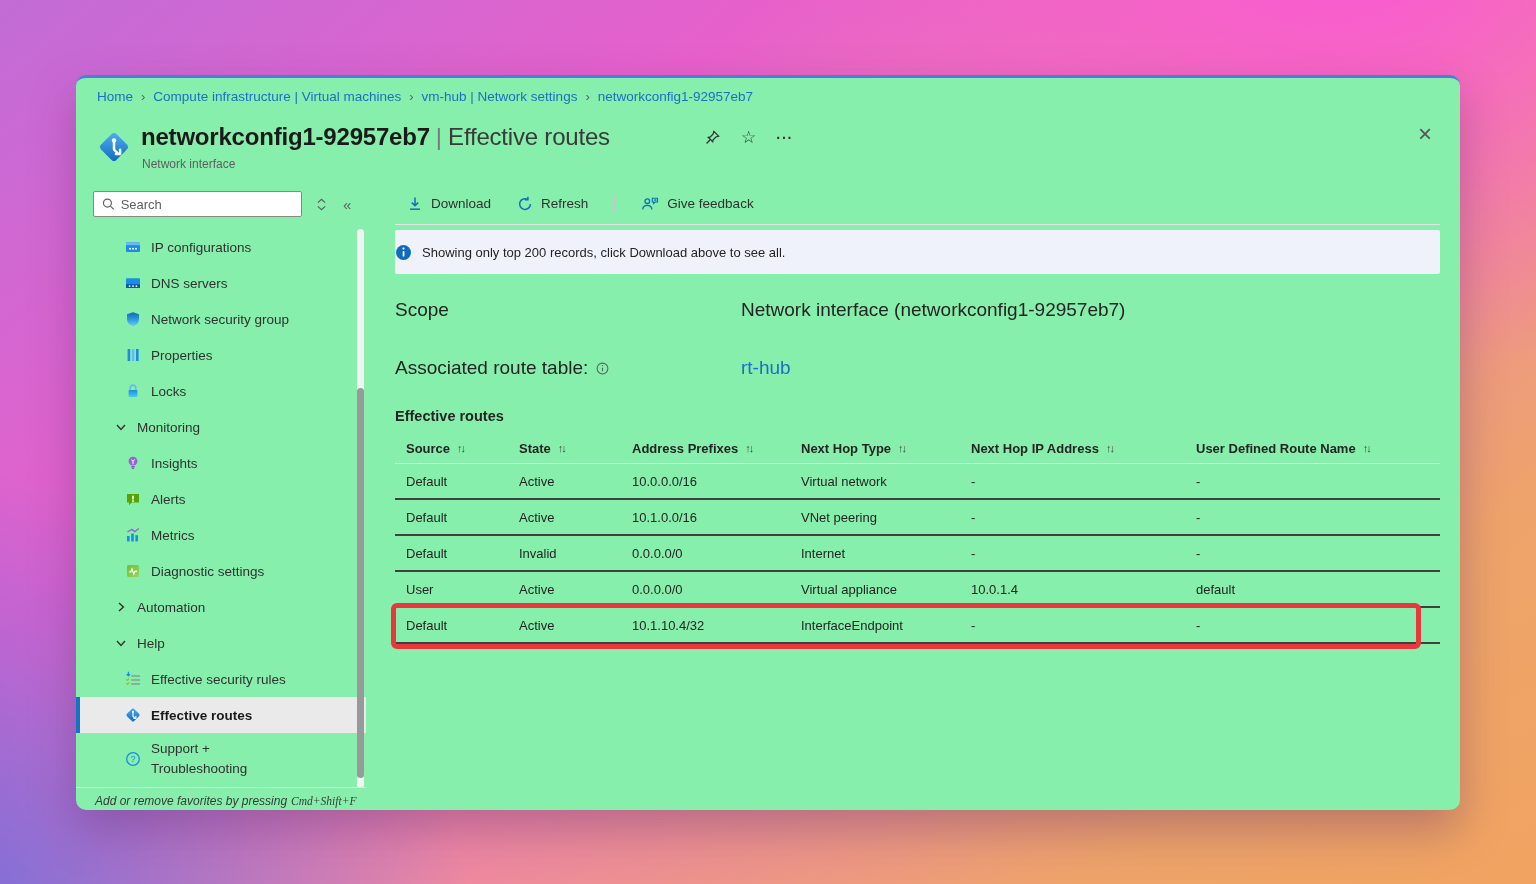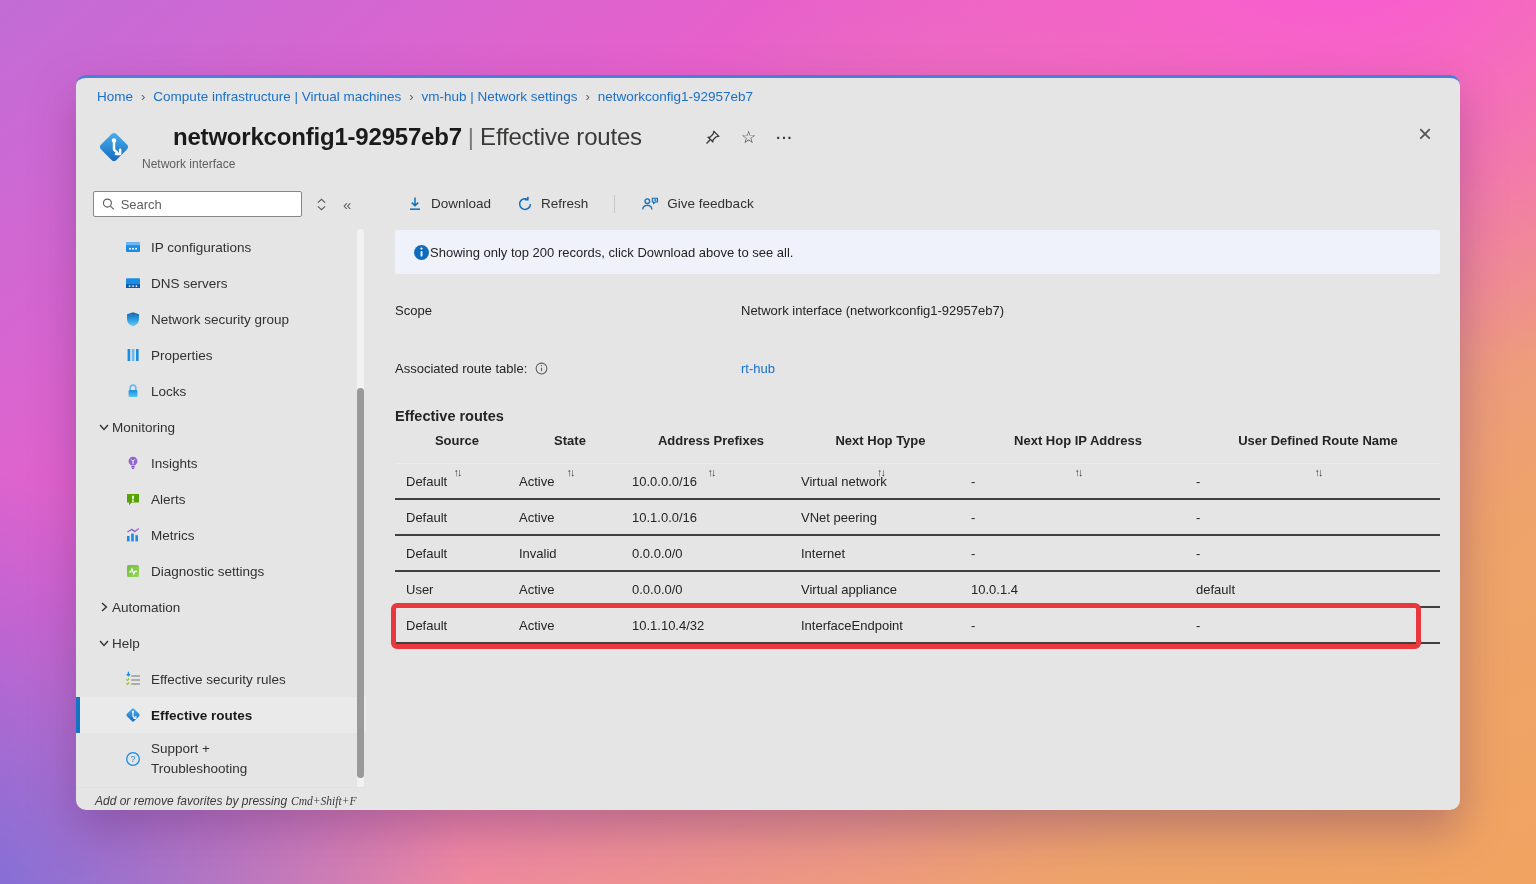--- a/index.html
+++ b/index.html
@@ -8,80 +8,80 @@
     font-family: "Liberation Sans", "DejaVu Sans", sans-serif;
     color: #323130;
     background:
       radial-gradient(900px 700px at 88% -6%, rgba(250,86,212,.95) 0%, rgba(250,86,212,0) 62%),
       radial-gradient(1000px 820px at -8% 108%, rgba(94,111,224,.95) 0%, rgba(94,111,224,0) 60%),
       radial-gradient(1150px 900px at 106% 106%, rgba(242,163,95,.98) 0%, rgba(242,163,95,0) 66%),
       linear-gradient(140deg, #c26cd6 0%, #e760cb 30%, #ee86a5 56%, #eda36f 82%, #eba76c 100%);
   }
   .window {
     position: absolute; left: 76px; top: 75px; width: 1384px; height: 735px;
-    background: #e5e5e5; border-radius: 10px; border-top: 3px solid #4a7edb;
+    background: #86efac; border-radius: 10px; border-top: 3px solid #4a7edb;
     box-shadow: 0 20px 45px rgba(90, 40, 110, .35);
   }
   
   .breadcrumb { position: absolute; left: 21px; top: 11px; font-size: 13.5px; display: flex; align-items: center; gap: 8px; white-space: nowrap; }
   .breadcrumb a { color: #1a6fc8; text-decoration: none; cursor: pointer; }
   .crumb-sep { color: #605e5c; font-size: 13px; }
   
   .title-icon { position: absolute; left: 21px; top: 52px; width: 34px; height: 34px; }
-  .page-title { position: absolute; left: 65px; top: 45px; font-size: 24px; white-space: nowrap; margin-left: 32px; }
+  .page-title { position: absolute; left: 65px; top: 45px; font-size: 24px; white-space: nowrap; }
   .page-title .t-bold { font-weight: 700; color: #1a1a1a; letter-spacing: -.2px; }
   .page-title .t-sep { color: #7a7a7a; font-weight: 300; padding: 0 6px; }
   .page-title .t-light { font-weight: 400; color: #3b3a39; letter-spacing: -.2px; }
   .subtitle { position: absolute; left: 66px; top: 79px; font-size: 12px; color: #605e5c; }
   .title-actions { position: absolute; left: 628px; top: 51px; display: flex; align-items: center; gap: 20px; }
   .title-actions .act { cursor: pointer; color: #323130; }
   .glyph-star { font-size: 17px; line-height: 17px; }
   .glyph-dots { font-size: 14px; letter-spacing: 1px; color: #323130; font-weight: 700; }
   .close-btn { position: absolute; right: 28px; top: 46px; font-size: 24px; line-height: 20px; color: #555; cursor: pointer; font-weight: 300; }
   
   .sidebar { position: absolute; left: 0; top: 105px; width: 290px; height: 630px; }
   .search-row { position: absolute; left: 17px; top: 8px; display: flex; align-items: center; }
   .search-box { width: 209px; height: 26px; border: 1px solid #8a8886; border-radius: 2px; display: flex; align-items: center; padding: 0 8px; gap: 6px; background: #fff; }
   .search-box input { border: none; outline: none; width: 100%; font-size: 13px; font-family: inherit; color: #323130; background: transparent; }
   .search-box input::placeholder { color: #605e5c; }
   .side-ctl { margin-left: 14px; cursor: pointer; display: flex; align-items: center; color: #605e5c; }
   .glyph-collapse { font-size: 15px; color: #605e5c; margin-left: 16px; cursor: pointer; }
   .nav { position: absolute; left: 0; top: 46px; width: 290px; }
   .nav-item, .nav-group { display: flex; align-items: center; height: 36px; font-size: 13.5px; cursor: pointer; position: relative; }
   .nav-item { padding-left: 49px; gap: 10px; }
-  .nav-group { padding-left: 22px; gap: 2px; }
+  .nav-group { padding-left: 39px; gap: 10px; }
   .nav-item.selected { background: #eaeaea; font-weight: 700; color: #1a1a1a; }
   .nav-item.selected::before { content: ""; position: absolute; left: 0; top: 0; width: 4px; height: 100%; background: #1373c5; }
   .nav-item.tall { height: 52px; }
   .nav-label-wrap { width: 140px; line-height: 1.45; }
   .icon16 { width: 16px; height: 16px; flex: 0 0 16px; }
   .chev { width: 12px; height: 12px; flex: 0 0 12px; }
   .sb-track { position: absolute; right: 2px; top: 46px; width: 7px; height: 559px; background: #f2f2f2; border-radius: 4px; }
   .sb-thumb { position: absolute; right: 2px; top: 205px; width: 7px; height: 390px; background: #999; border-radius: 4px; cursor: pointer; }
   .sb-footer { position: absolute; left: 0; bottom: 0; width: 290px; height: 26px; border-top: 1px solid #e1e1e1; display: flex; align-items: center; padding-left: 19px; font-size: 12px; font-style: italic; color: #3b3a39; }
   .sb-footer .keys { font-family: Liberation Serif, serif; font-style: italic; margin-left: 4px; font-size: 11.5px; }
   
   .main { position: absolute; left: 319px; top: 105px; width: 1045px; height: 630px; }
   .toolbar { height: 42px; display: flex; align-items: center; padding-left: 12px; gap: 26px; border-bottom: 1px solid #e5e5e5; }
   .tool-btn { display: flex; align-items: center; gap: 8px; font-size: 13.5px; color: #323130; cursor: pointer; }
   .tool-sep { width: 1px; height: 18px; background: #c8c6c4; }
-  .banner { margin-top: 5px; height: 44px; background: #eff2fb; border-radius: 2px; display: flex; align-items: center; padding-left: 18px; gap: 0; }
+  .banner { margin-top: 5px; height: 44px; background: #eff2fb; border-radius: 2px; display: flex; align-items: center; gap: 10px; }
   .banner-text { font-size: 13px; color: #252423; }
-  .detail-row { display: grid; grid-template-columns: 346px 1fr; align-items: center; font-size: 13px; }
+  .detail-row { display: grid; grid-template-columns: 346px 1fr; align-items: center; font-size: 19px; }
   .detail-row.r1 { margin-top: 22px; height: 28px; }
   .detail-row.r2 { margin-top: 30px; height: 28px; }
   .detail-label { display: flex; align-items: center; gap: 8px; color: #252423; }
   .detail-value { color: #252423; }
   .link { color: #1a6fc8; cursor: pointer; text-decoration: none; }
   .section-title { margin-top: 26px; font-size: 14.5px; font-weight: 600; color: #252423; }
   
   .routes-table { position: relative; margin-top: 9px; width: 100%; }
   .tbl-head, .tbl-row { display: grid; grid-template-columns: 113px 113px 169px 170px 225px 1fr; align-items: center; }
   .tbl-head { height: 31px; border-bottom: 1px solid #ececec; }
-  .th { display: flex; align-items: center; gap: 18px; padding-left: 11px; font-size: 13px; font-weight: 600; color: #252423; cursor: pointer; white-space: nowrap; flex-direction: column; }
+  .th { display: flex; align-items: center; gap: 7px; padding-left: 11px; font-size: 13px; font-weight: 600; color: #252423; cursor: pointer; white-space: nowrap; }
   .sort { font-size: 11px; color: #484644; letter-spacing: -2px; }
   .tbl-row { height: 36px; border-bottom: 2px solid #404040; }
   .td { padding-left: 11px; font-size: 13px; color: #252423; white-space: nowrap; }
   .highlight-box { position: absolute; left: -4px; top: 170px; width: 1030px; height: 46px; border: 5px solid #e8373d; border-radius: 6px; pointer-events: none; }
   svg { display: block; }
 </style>
 </head>
 <body>
 
 <svg width="0" height="0" style="position:absolute">

